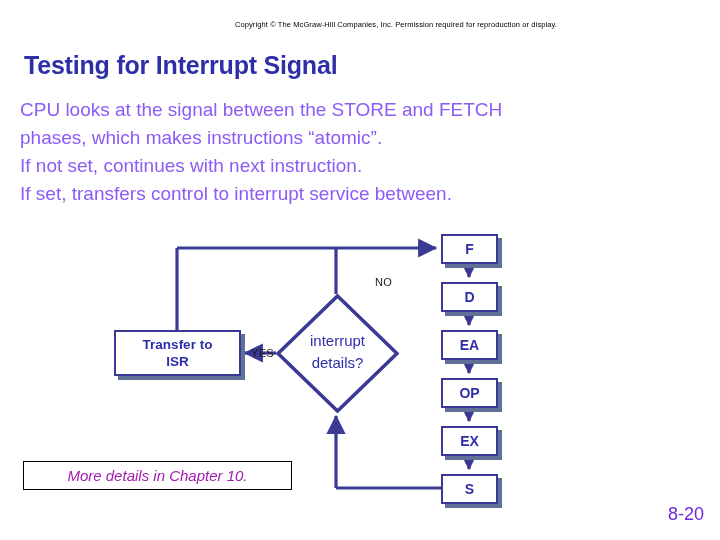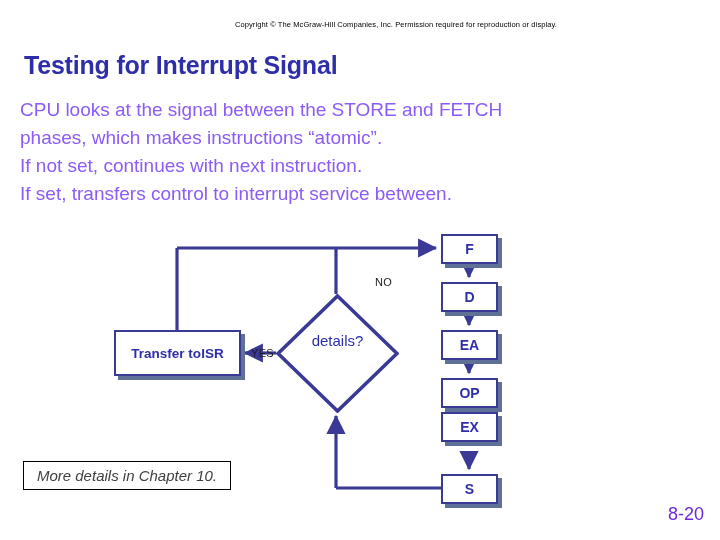--- a/index.html
+++ b/index.html
@@ -97,21 +97,21 @@
     width: 57px;
     height: 30px;
   }
   .node.isr {
     left: 114px;
     top: 330px;
     width: 127px;
     height: 46px;
     font-size: 13.5px;
     line-height: 17px;
-    flex-direction: row;
+    flex-direction: column;
   }
 
   
   .diamond-wrap {
     position: absolute;
     left: 276px;
     top: 294px;
     width: 123px;
     height: 119px;
   }
@@ -138,26 +138,26 @@
     letter-spacing: 0.3px;
   }
   .label-no  { left: 342px; top: 276px; margin-left: 33px; }
   .label-yes { left: 251px; top: 347px; }
 
   
   .note {
     position: absolute;
     left: 23px;
     top: 461px;
-    width: 208px;
+    width: 269px;
     height: 29px;
     box-sizing: border-box;
     border: 1px solid #000000;
     background: #ffffff;
-    color: #404040;
+    color: #a21caf;
     font-style: italic;
     font-size: 15px;
     display: flex;
     align-items: center;
     justify-content: center;
   }
 
   
   .page-number {
     position: absolute;
@@ -214,37 +214,38 @@
     </div>
   <div class="node phase" style="top:282px">
       <span>D</span>
     </div>
   <div class="node phase" style="top:378px">
       <span>OP</span>
     </div>
   <div class="node phase" style="top:330px">
       <span>EA</span>
     </div>
-  <div class="node phase" style="top:412px">
+  <div class="node phase" style="top:426px">
       <span>EX</span>
     </div>
   <div class="node phase" style="top:474px">
       <span>S</span>
     </div>
 
   <div class="node isr">
     <span>Transfer to</span>
     <span>ISR</span>
   </div>
 
   <div class="diamond-wrap">
     <svg width="123" height="119" viewBox="0 0 123 119">
       <polygon points="61.5,2 121,59.5 61.5,117 2,59.5" fill="#ffffff" stroke="#3a3a96" stroke-width="3.6" stroke-linejoin="miter"></polygon>
     </svg>
     <div class="diamond-label">
+      <div>interrupt</div>
       <div>details?</div>
     </div>
   </div>
 
   <div class="edge-label label-no">NO</div>
   <div class="edge-label label-yes">YES</div>
 
   <div class="note">More details in Chapter 10.</div>
 
   <div class="page-number">8-20</div>

